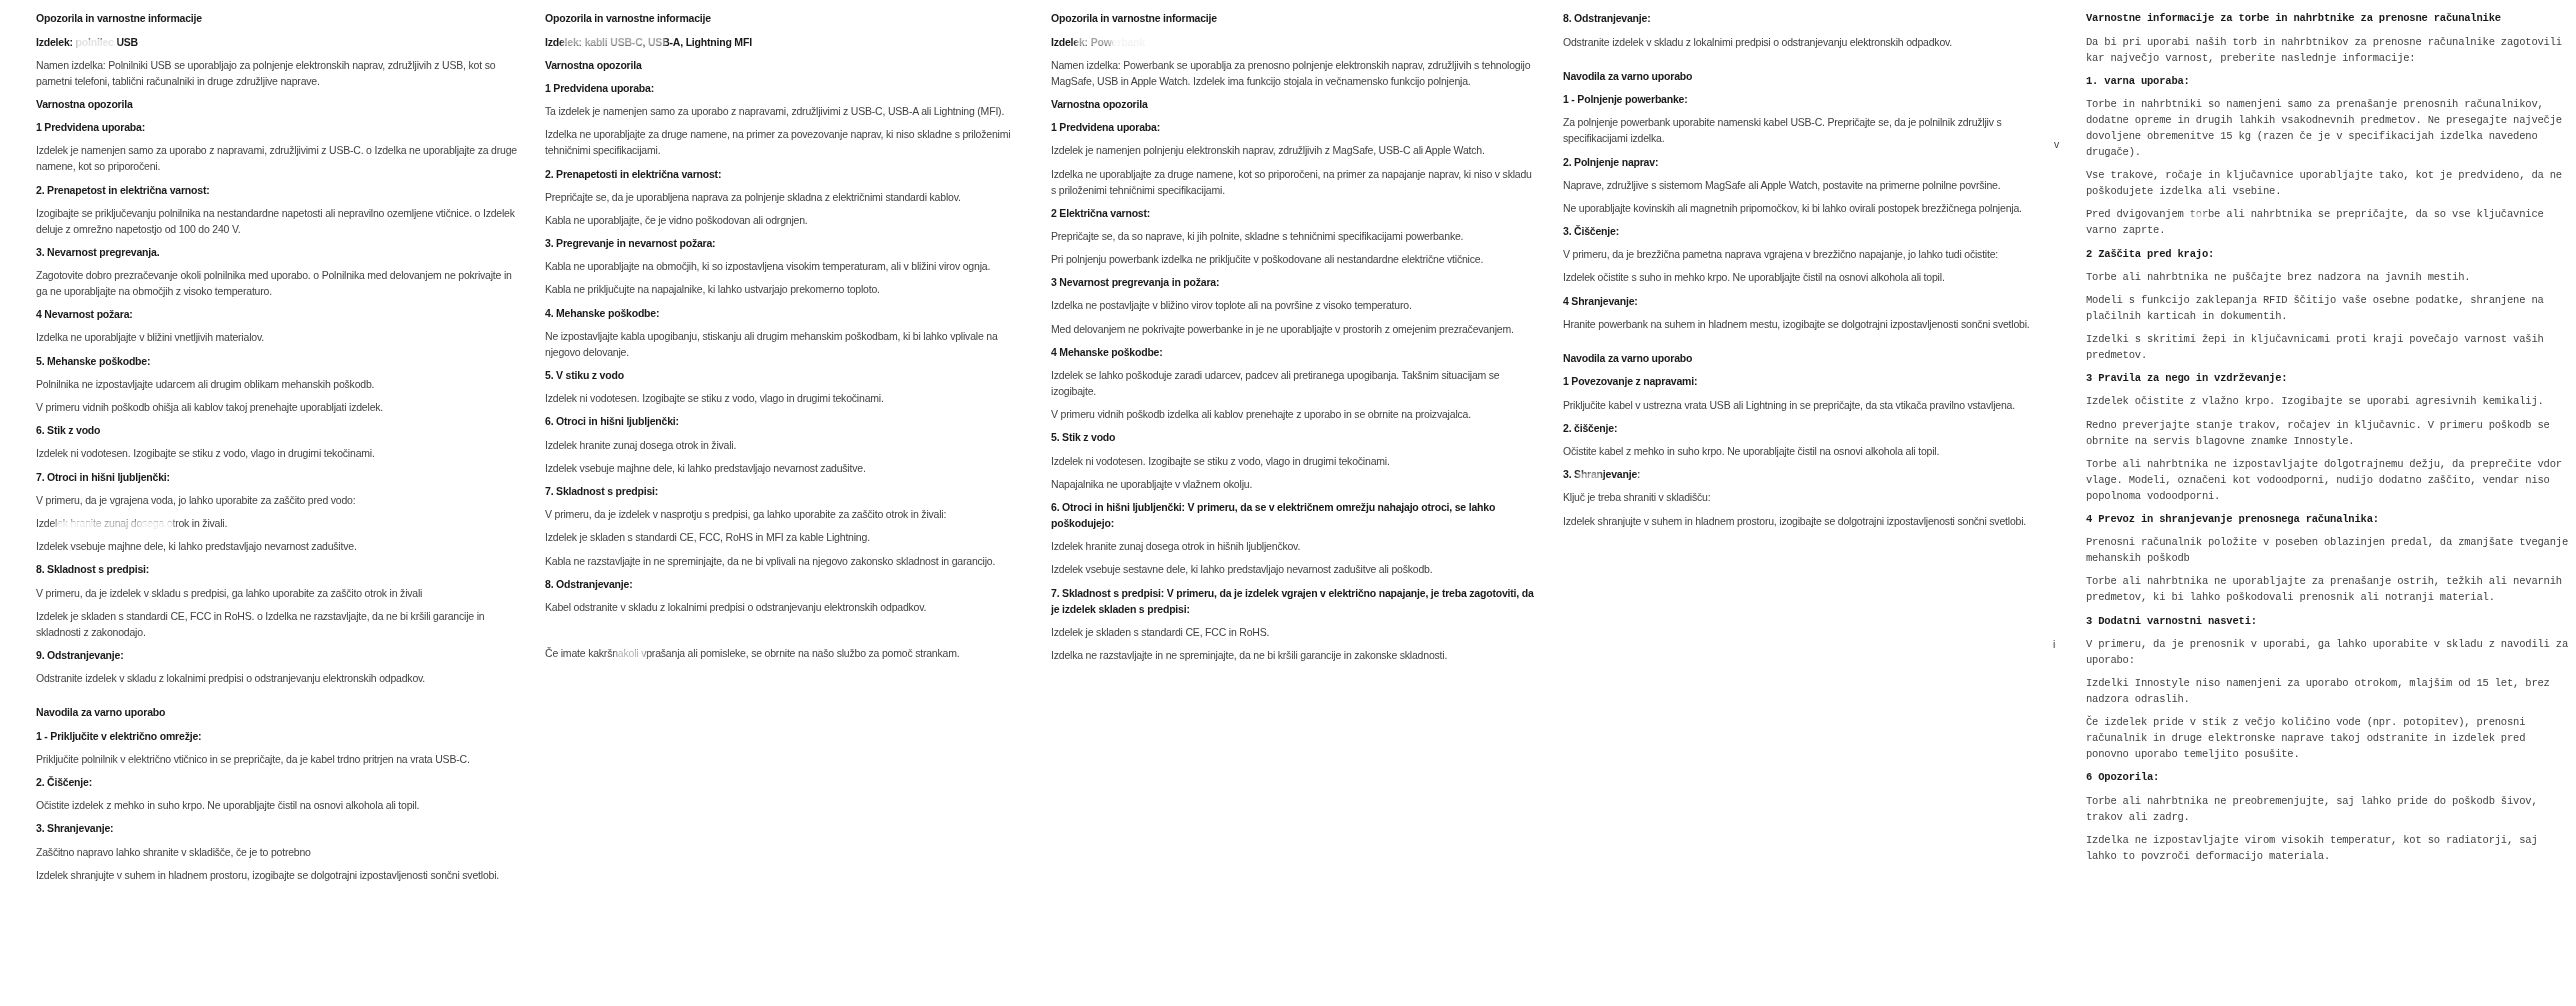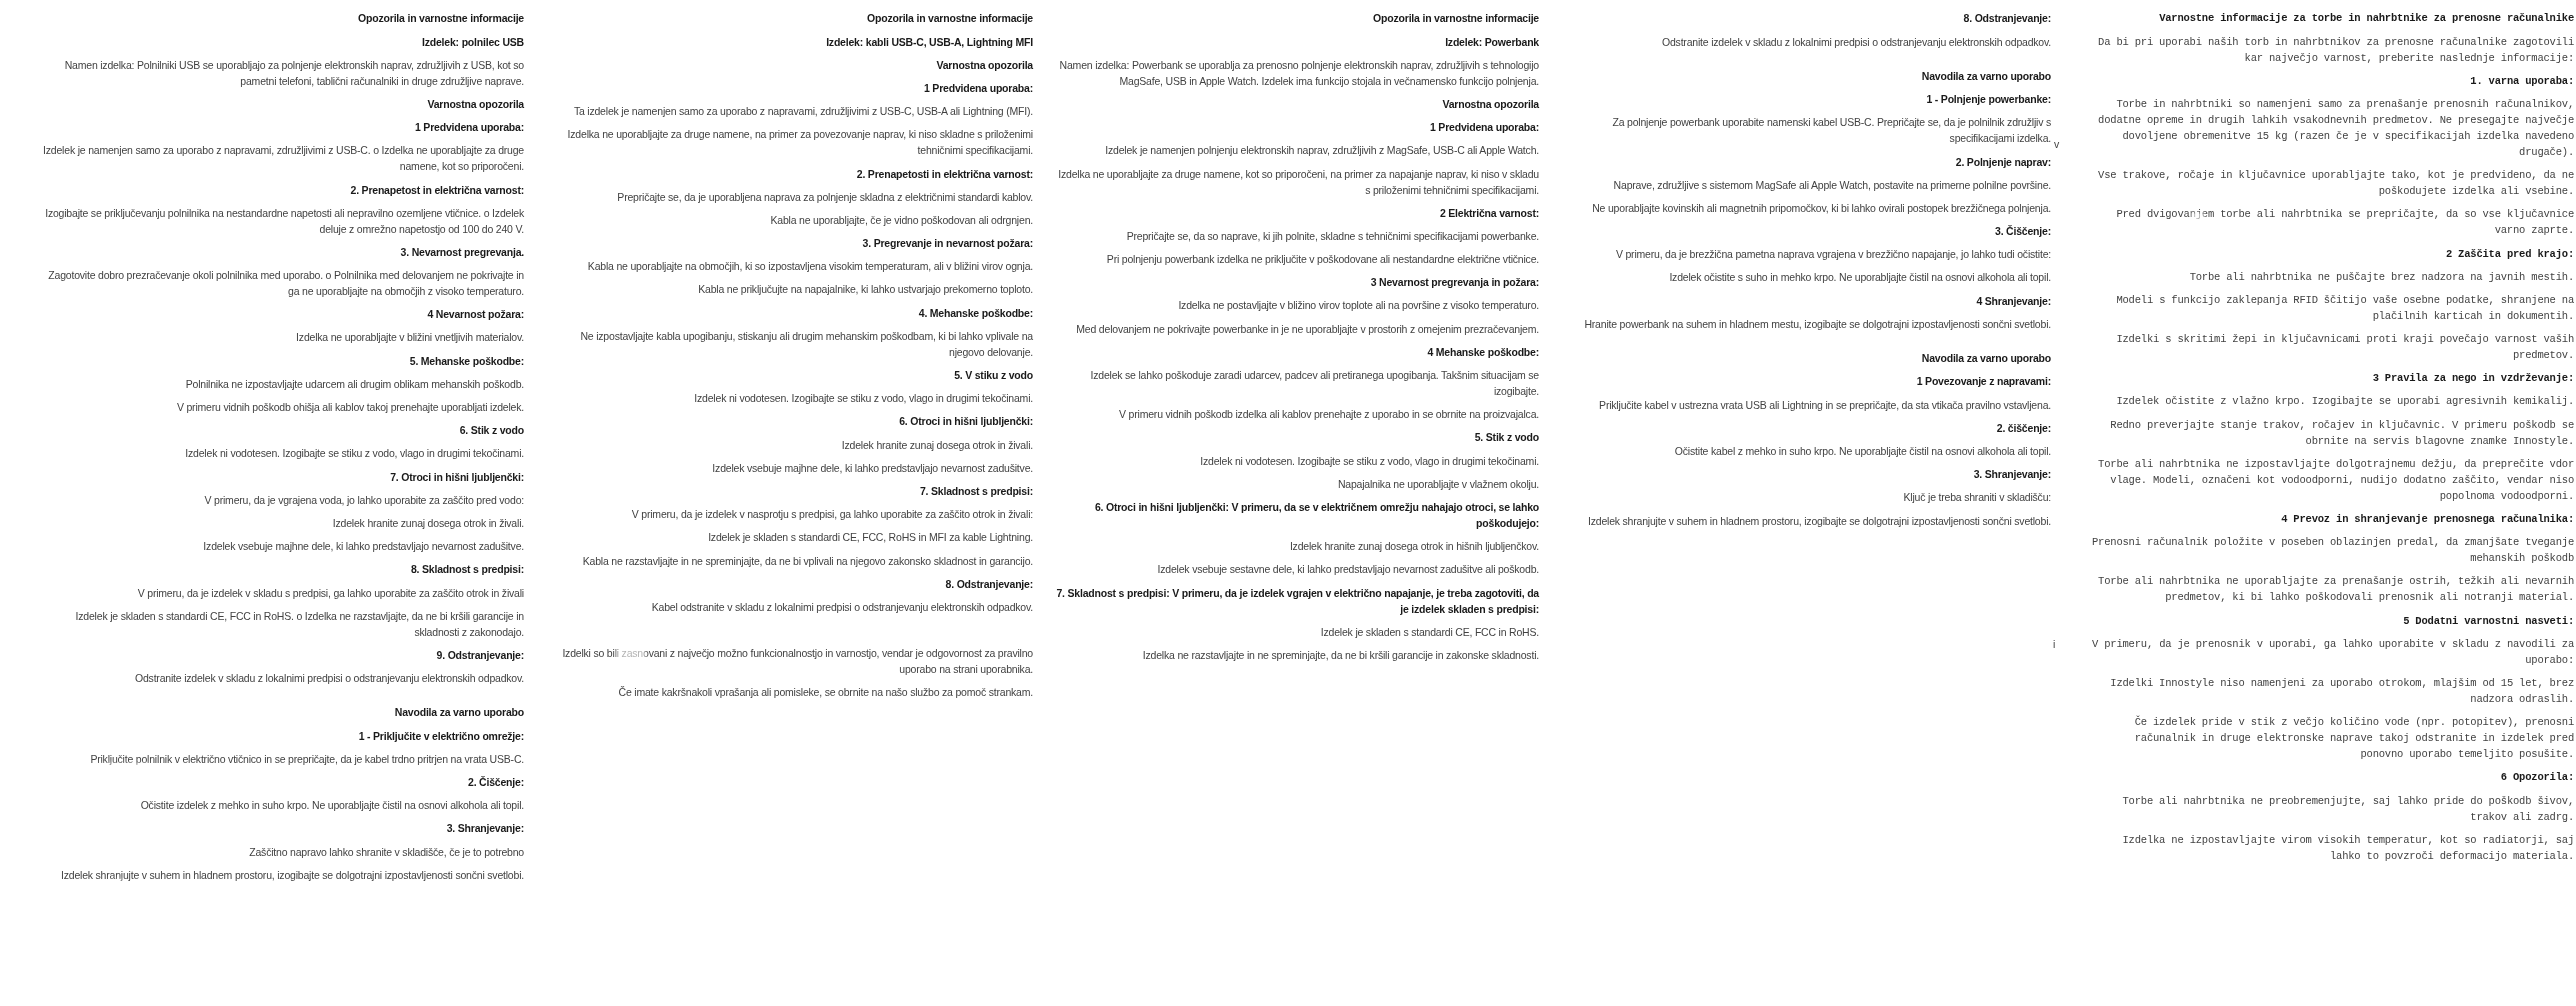--- a/index.html
+++ b/index.html
@@ -9,21 +9,20 @@
     height: 1006px;
     background: #ffffff;
     overflow: hidden;
     font-family: "Liberation Sans", sans-serif;
   }
   .doc {
     position: relative;
     width: 2576px;
     height: 1006px;
     background: #ffffff;
-    text-align: right;
   }
   .col {
     position: absolute;
     top: 3.2px;
     width: 488px;
     font-size: 10.5px;
     line-height: 16px;
     letter-spacing: -0.2px;
     color: #424242;
   }
@@ -124,21 +123,20 @@
       <h3>6. Otroci in hišni ljubljenčki:</h3>
       <p>Izdelek hranite zunaj dosega otrok in živali.</p>
       <p>Izdelek vsebuje majhne dele, ki lahko predstavljajo nevarnost zadušitve.</p>
       <h3>7. Skladnost s predpisi:</h3>
       <p>V primeru, da je izdelek v nasprotju s predpisi, ga lahko uporabite za zaščito otrok in živali:</p>
       <p>Izdelek je skladen s standardi CE, FCC, RoHS in MFI za kable Lightning.</p>
       <p>Kabla ne razstavljajte in ne spreminjajte, da ne bi vplivali na njegovo zakonsko skladnost in garancijo.</p>
       <h3>8. Odstranjevanje:</h3>
       <p>Kabel odstranite v skladu z lokalnimi predpisi o odstranjevanju elektronskih odpadkov.</p>
       <div class="gap-m"></div>
-      <p>Izdelki so bili zasnovani z največjo možno funkcionalnostjo in varnostjo, vendar je odgovornost za pravilno uporabo na strani uporabnika.</p>
       <p>Če imate kakršnakoli vprašanja ali pomisleke, se obrnite na našo službo za pomoč strankam.</p>
     </div>
   <div class="col col-3">
       <h3>Opozorila in varnostne informacije</h3>
       <h3>Izdelek: Powerbank</h3>
       <p>Namen izdelka: Powerbank se uporablja za prenosno polnjenje elektronskih naprav, združljivih s tehnologijo MagSafe, USB in Apple Watch. Izdelek ima funkcijo stojala in večnamensko funkcijo polnjenja.</p>
       <h3>Varnostna opozorila</h3>
       <h3>1 Predvidena uporaba:</h3>
       <p>Izdelek je namenjen polnjenju elektronskih naprav, združljivih z MagSafe, USB-C ali Apple Watch.</p>
       <p>Izdelka ne uporabljajte za druge namene, kot so priporočeni, na primer za napajanje naprav, ki niso v skladu s priloženimi tehničnimi specifikacijami.</p>
@@ -197,21 +195,21 @@
       <p>Torbe ali nahrbtnika ne puščajte brez nadzora na javnih mestih.</p>
       <p>Modeli s funkcijo zaklepanja RFID ščitijo vaše osebne podatke, shranjene na plačilnih karticah in dokumentih.</p>
       <p>Izdelki s skritimi žepi in ključavnicami proti kraji povečajo varnost vaših predmetov.</p>
       <h3>3 Pravila za nego in vzdrževanje:</h3>
       <p>Izdelek očistite z vlažno krpo. Izogibajte se uporabi agresivnih kemikalij.</p>
       <p>Redno preverjajte stanje trakov, ročajev in ključavnic. V primeru poškodb se obrnite na servis blagovne znamke Innostyle.</p>
       <p>Torbe ali nahrbtnika ne izpostavljajte dolgotrajnemu dežju, da preprečite vdor vlage. Modeli, označeni kot vodoodporni, nudijo dodatno zaščito, vendar niso popolnoma vodoodporni.</p>
       <h3>4 Prevoz in shranjevanje prenosnega računalnika:</h3>
       <p>Prenosni računalnik položite v poseben oblazinjen predal, da zmanjšate tveganje mehanskih poškodb</p>
       <p>Torbe ali nahrbtnika ne uporabljajte za prenašanje ostrih, težkih ali nevarnih predmetov, ki bi lahko poškodovali prenosnik ali notranji material.</p>
-      <h3>5 Dodatni varnostni nasveti:</h3>
+      <h3>3 Dodatni varnostni nasveti:</h3>
       <p>V primeru, da je prenosnik v uporabi, ga lahko uporabite v skladu z navodili za uporabo:</p>
       <p>Izdelki Innostyle niso namenjeni za uporabo otrokom, mlajšim od 15 let, brez nadzora odraslih.</p>
       <p>Če izdelek pride v stik z večjo količino vode (npr. potopitev), prenosni računalnik in druge elektronske naprave takoj odstranite in izdelek pred ponovno uporabo temeljito posušite.</p>
       <h3>6 Opozorila:</h3>
       <p>Torbe ali nahrbtnika ne preobremenjujte, saj lahko pride do poškodb šivov, trakov ali zadrg.</p>
       <p>Izdelka ne izpostavljajte virom visokih temperatur, kot so radiatorji, saj lahko to povzroči deformacijo materiala.</p>
     </div>
 
   <div class="smudge" style="left:77px;  top:40px;  width:37px;  height:12px;"></div>
   <div class="smudge" style="left:58px;  top:522px; width:35px;  height:13.7px;"></div>

